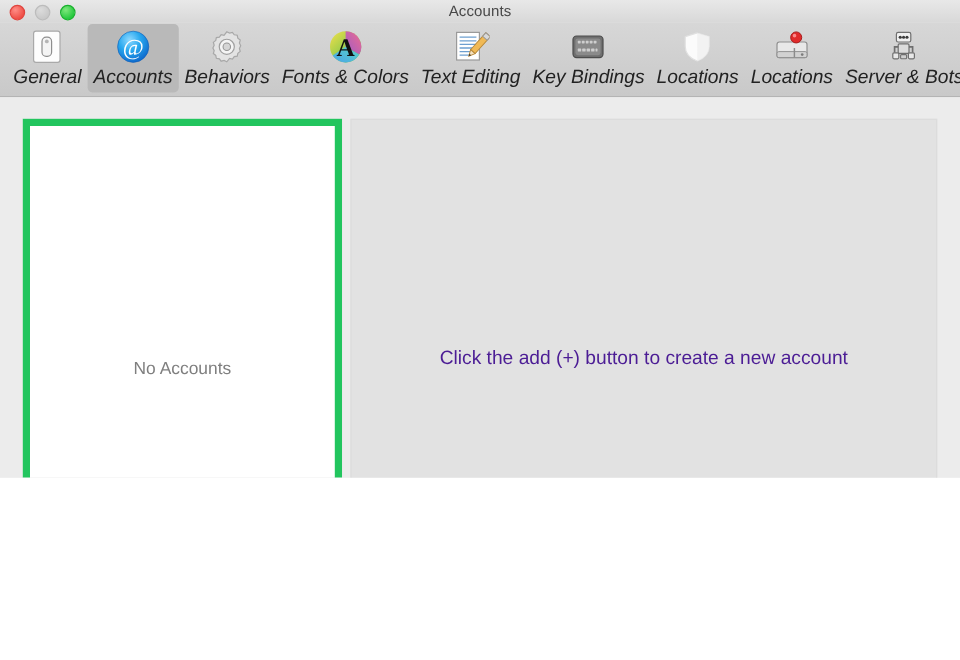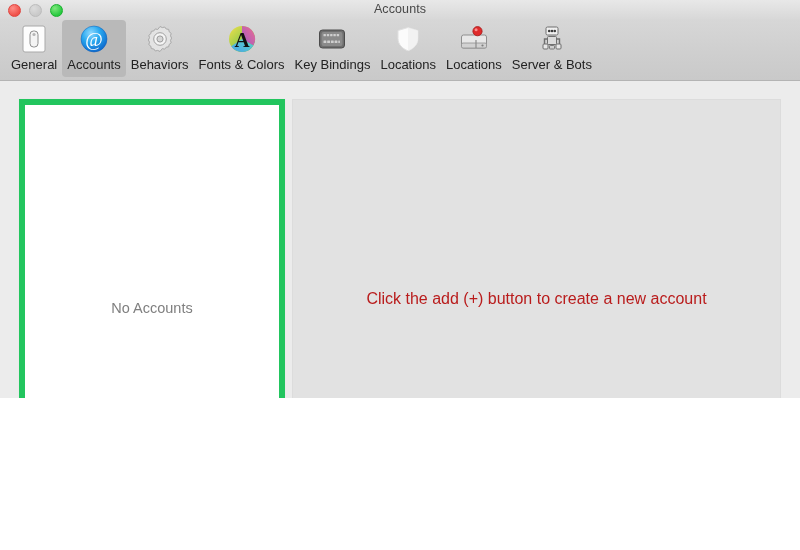--- a/index.html
+++ b/index.html
@@ -90,25 +90,26 @@
     background: #b9b9b9;
   }
   .tb-icon {
     width: 32px;
     height: 32px;
     margin-top: 1px;
     position: relative;
     display: block;
   }
   .tb-label {
-    font-size: 13px;
+    font-size: 16px;
     color: #222;
     margin-top: 3px;
     white-space: nowrap;
     line-height: 13px;
+    font-style: italic;
   }
 
   
   .content {
     position: absolute;
     left: 0; top: 81px;
     width: 800px;
     height: 469px;
     background: #ececec;
   }
@@ -163,21 +164,21 @@
     border: 1px solid #dcdcdc;
     box-sizing: border-box;
   }
   .detail-msg {
     position: absolute;
     left: 0;
     top: 190px;
     width: 100%;
     text-align: center;
     font-size: 16px;
-    color: #b91c1c;
+    color: #4c1d95;
   }
 
   
   .arrow-overlay {
     position: absolute;
     left: 0; top: 0;
     width: 800px;
     height: 550px;
     pointer-events: none;
   }
@@ -260,20 +261,42 @@
           </defs>
           <circle cx="16" cy="16" r="13" fill="url(#cw1)"></circle>
           <path d="M16 3 A13 13 0 0 1 27.3 22.5 L16 16z" fill="url(#cw2)"></path>
           <path d="M27.3 22.5 A13 13 0 0 1 5.2 23.2 L16 16z" fill="url(#cw3)"></path>
           <text x="16" y="24" font-family="'Liberation Serif',serif" font-size="21" font-weight="bold" fill="#111" text-anchor="middle">A</text>
         </svg>
       </span>
       <span class="tb-label">Fonts &amp; Colors</span>
     </div>
 
+    <div class="tb-item">
+      <span class="tb-icon">
+        <svg width="32" height="32" viewBox="0 0 32 32">
+          <rect x="4.5" y="4" width="19" height="23" fill="#ffffff" stroke="#9a9a9a" stroke-width="1"></rect>
+          <g stroke="#6d9fd0" stroke-width="1.1">
+            <line x1="7" y1="8" x2="21" y2="8"></line>
+              <line x1="7" y1="11" x2="21" y2="11"></line>
+            <line x1="7" y1="14" x2="21" y2="14"></line>
+              <line x1="7" y1="17" x2="21" y2="17"></line>
+            <line x1="7" y1="20" x2="21" y2="20"></line>
+              <line x1="7" y1="23" x2="16" y2="23"></line>
+          </g>
+          <g transform="rotate(42 21 16)">
+            <rect x="19" y="2" width="5" height="19" fill="#f0b955" stroke="#b8893a" stroke-width="0.8"></rect>
+            <rect x="19" y="2" width="5" height="4" fill="#d9d9d9" stroke="#9a9a9a" stroke-width="0.8"></rect>
+            <path d="M19 21l2.5 5 2.5-5z" fill="#f5e2c0" stroke="#b8893a" stroke-width="0.8"></path>
+            <path d="M20.6 24.2l.9 1.8.9-1.8z" fill="#2b2b2b"></path>
+          </g>
+        </svg>
+      </span>
+      <span class="tb-label">Text Editing</span>
+    </div>
 
     <div class="tb-item">
       <span class="tb-icon">
         <svg width="32" height="32" viewBox="0 0 32 32">
           <rect x="3.5" y="7" width="25" height="18" rx="3" fill="#6f6f6f" stroke="#4c4c4c" stroke-width="1"></rect>
           <rect x="5.5" y="9" width="21" height="14" rx="2" fill="#8a8a8a"></rect>
           <g fill="#dcdcdc" opacity="0.85">
             <rect x="7.5" y="11" width="2.4" height="2.2" rx="0.5"></rect>
             <rect x="10.8" y="11" width="2.4" height="2.2" rx="0.5"></rect>
             <rect x="14.1" y="11" width="2.4" height="2.2" rx="0.5"></rect>

